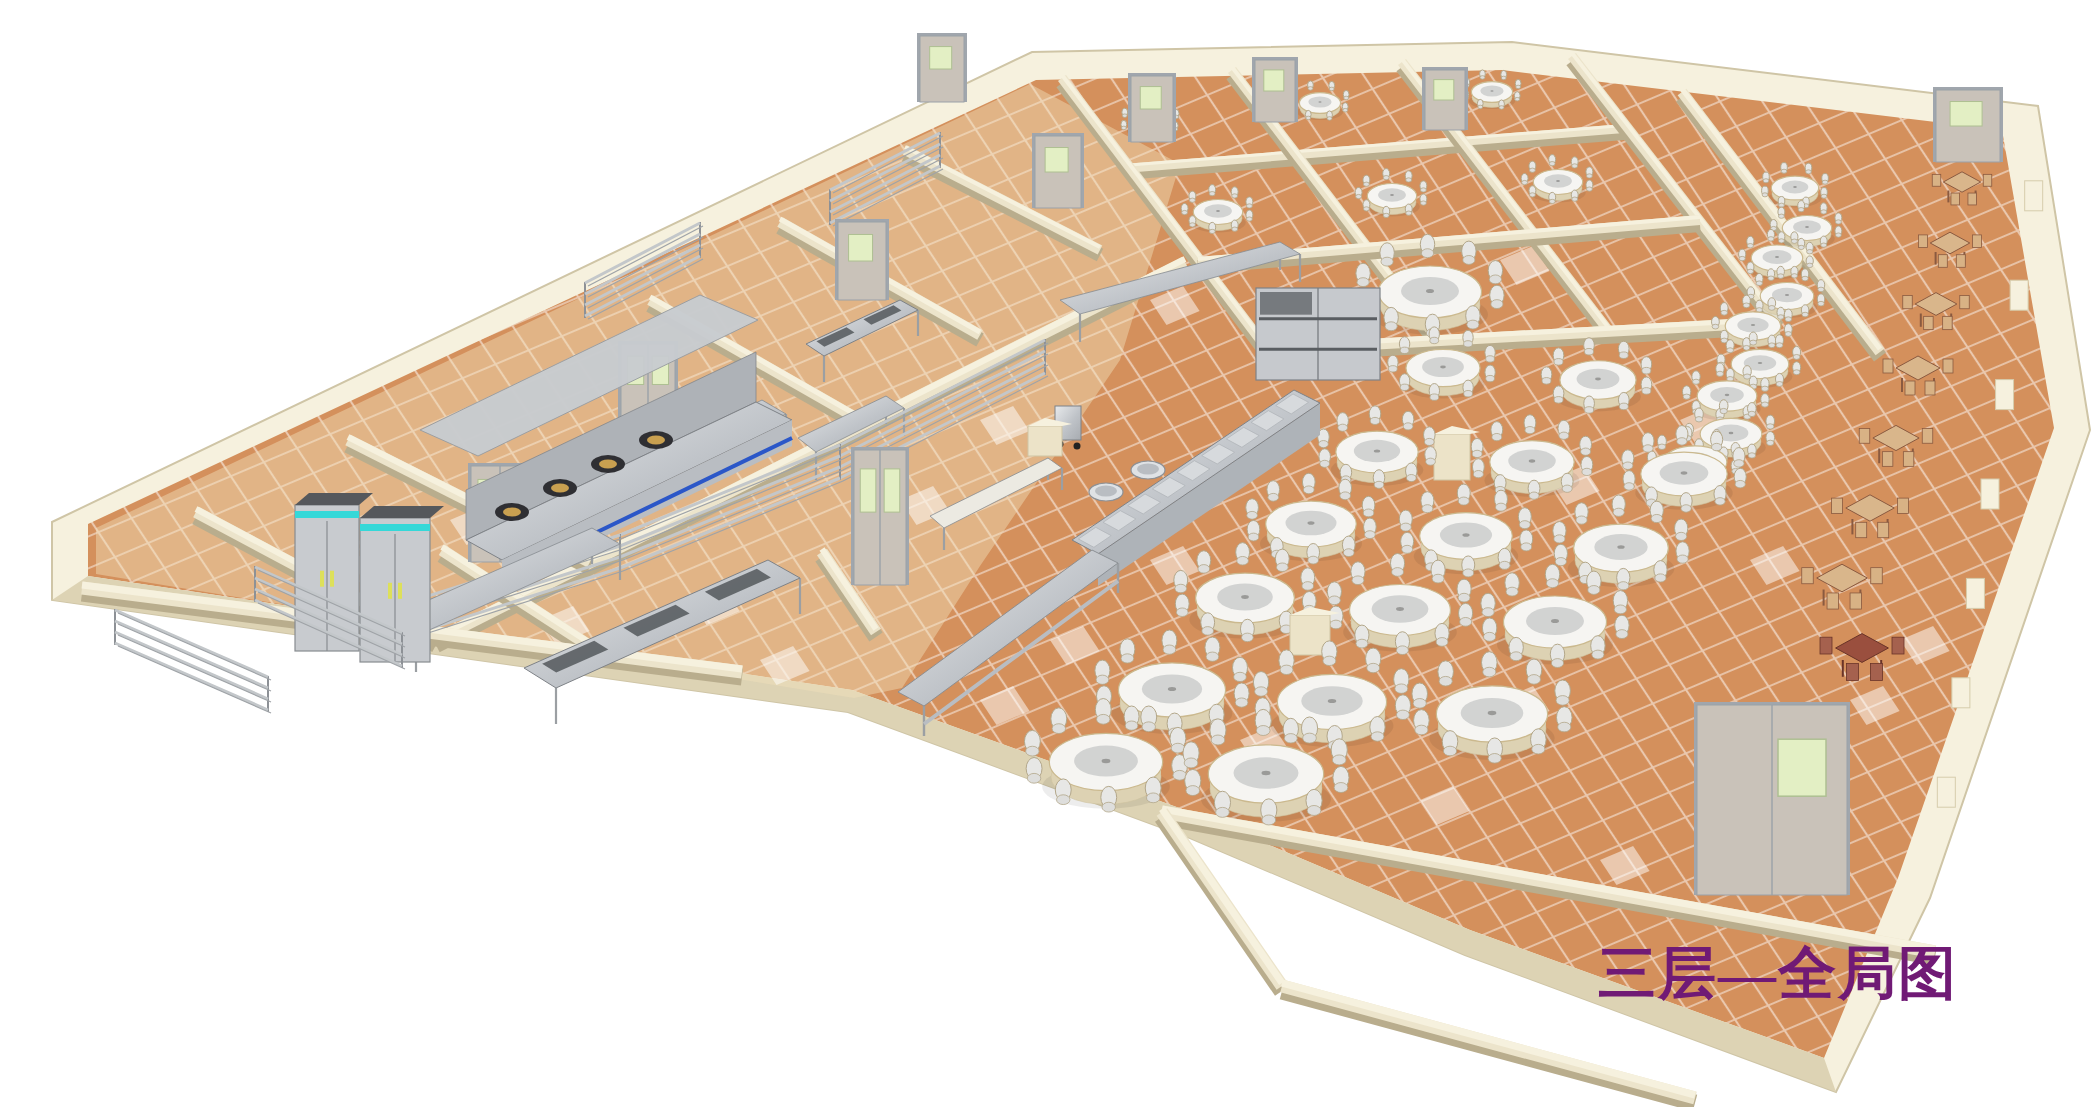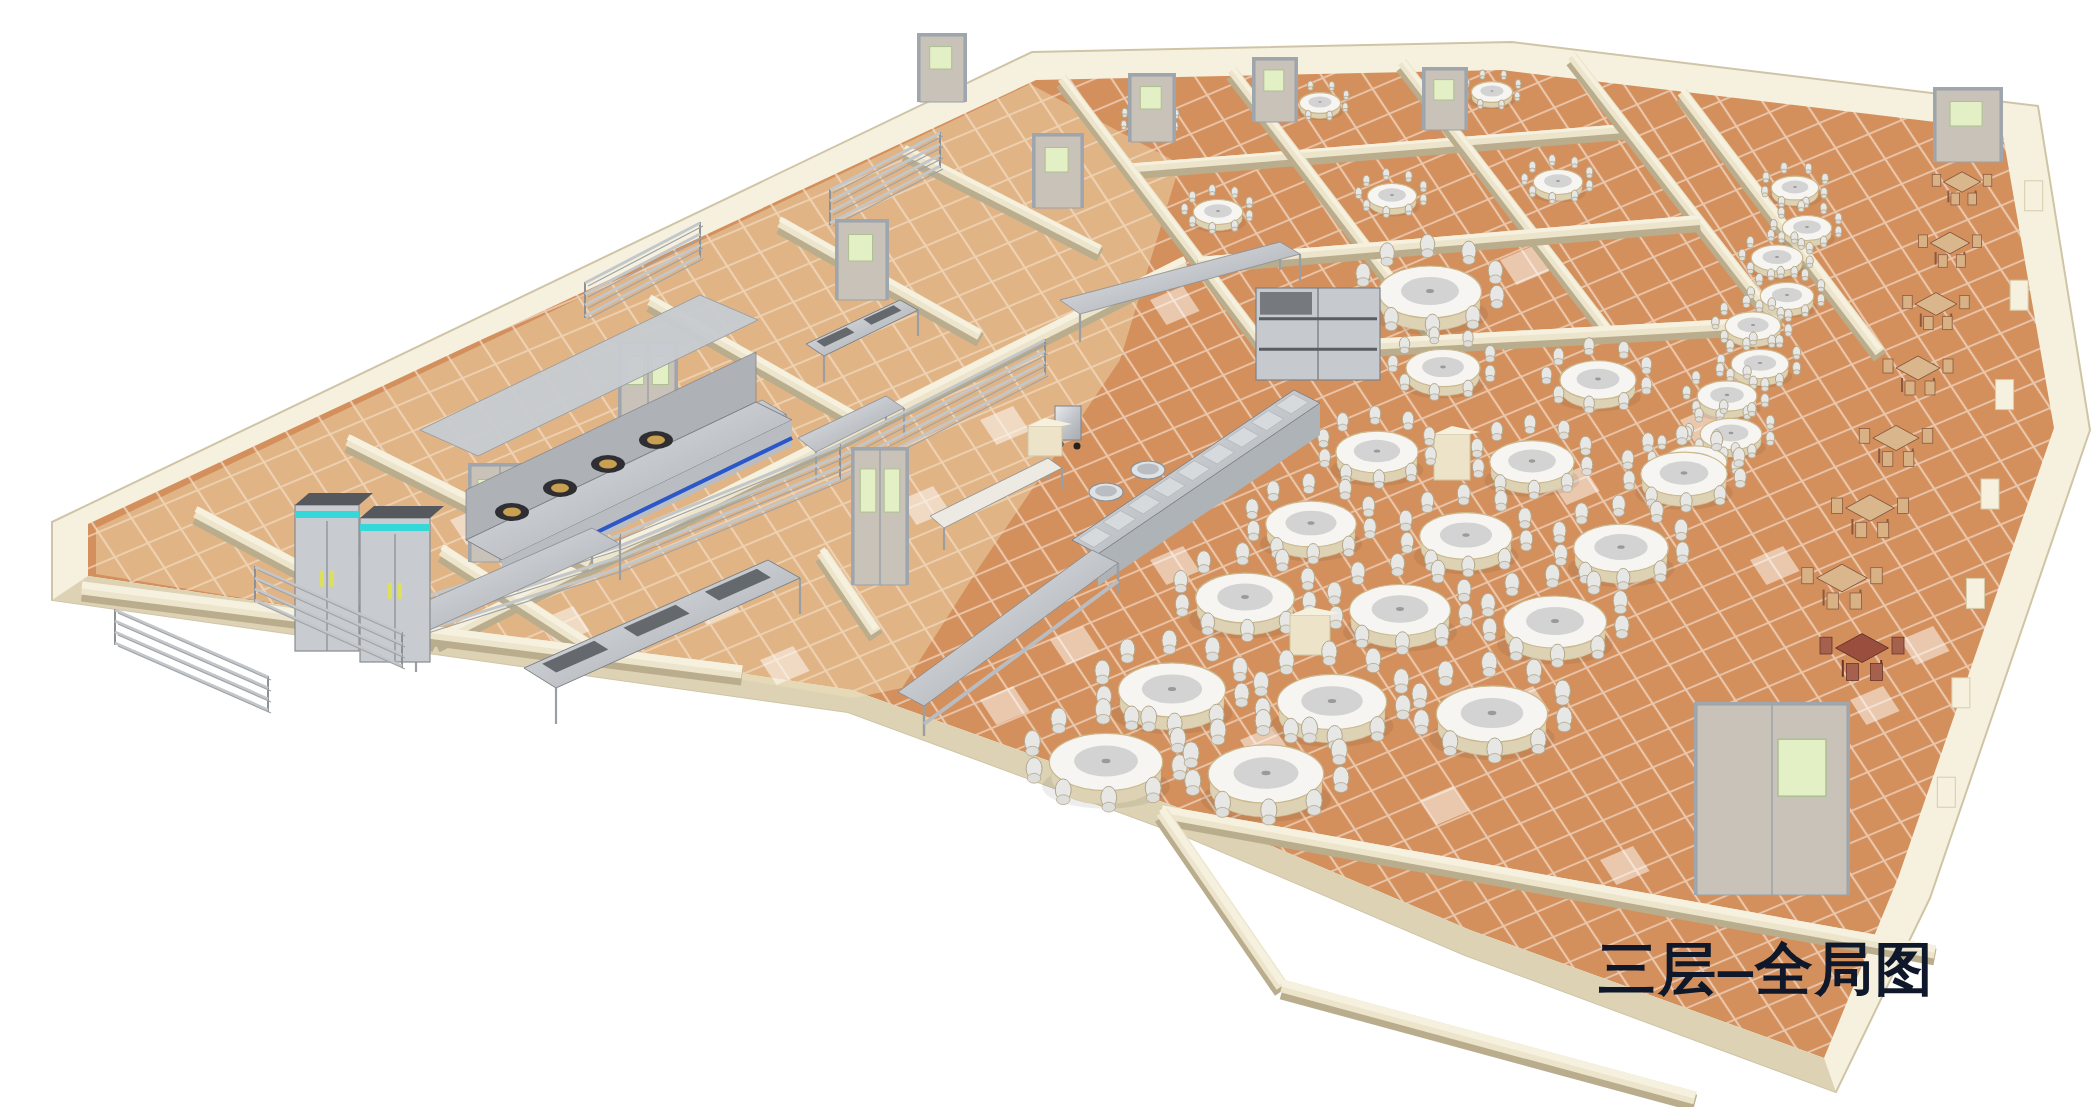--- a/index.html
+++ b/index.html
@@ -1358,14 +1358,14 @@
         <ellipse cx="1340.952310614262" cy="777.5835324290509" rx="8.088888888888889" ry="11.2" fill="#e7e7e5" stroke="#b3a78a" stroke-width="1"></ellipse>
         <ellipse cx="1340.952310614262" cy="787.5390879846065" rx="6.844444444444445" ry="4.977777777777778" fill="#dededc" stroke="#b3a78a" stroke-width="0.8"></ellipse>
       </g>
       <g>
         <rect x="1694" y="702" width="156" height="193" fill="#a0a6ad"></rect>
         <rect x="1697" y="705" width="150" height="190" fill="#c9c2b9" stroke="#9aa1a8" stroke-width="1"></rect>
         <line x1="1772" y1="705" x2="1772" y2="895" stroke="#9aa1a8" stroke-width="1.4"></line>
         <rect x="1778" y="739.2" width="48" height="57" fill="#e3efc4" stroke="#aebf92" stroke-width="1.5"></rect>
       </g>
     </svg>
-  <div class="caption" style="color: #0f172a; font-family: Liberation Mono, monospace;">三层—全局图</div>
+  <div class="caption" style="color: #701a75;">三层—全局图</div>
 </div>
 
 </body></html>

